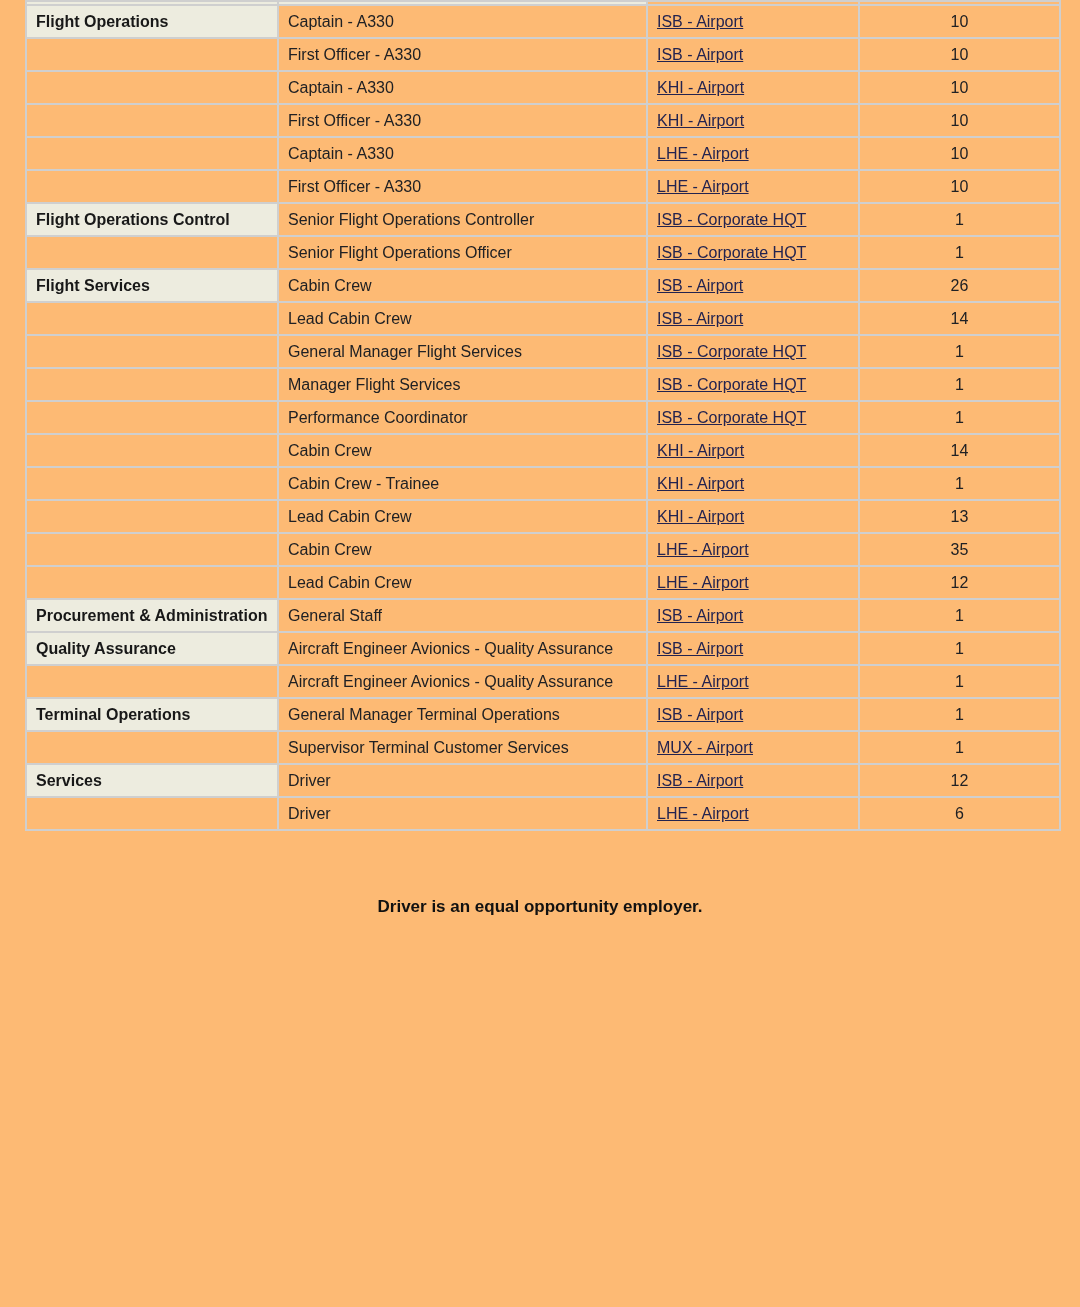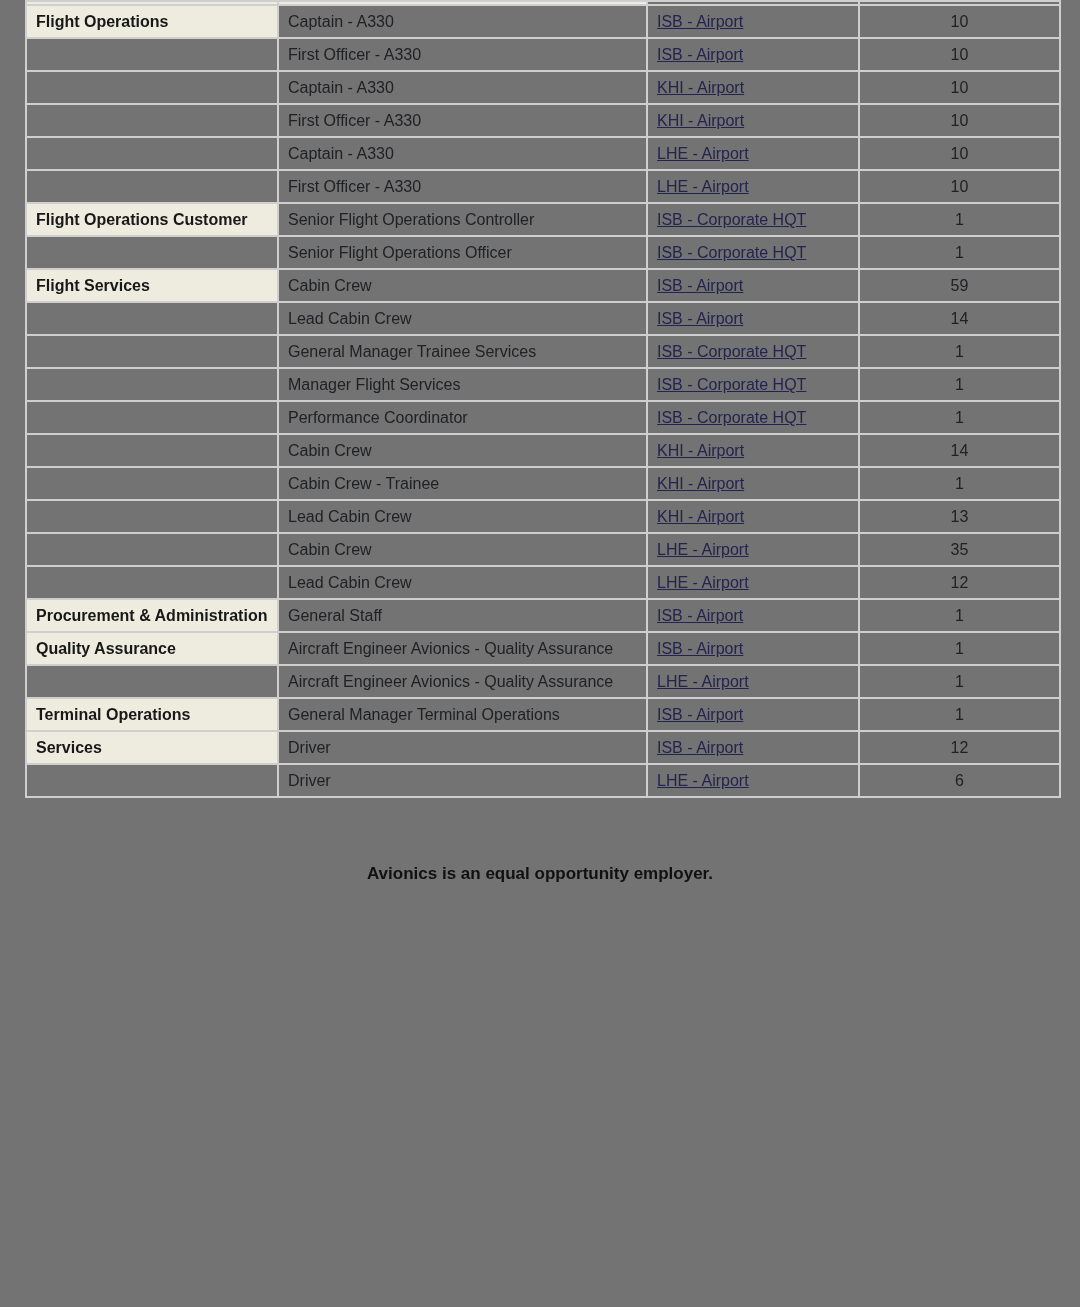--- a/index.html
+++ b/index.html
@@ -9,21 +9,21 @@
     background: #ffffff;
     width: 1080px;
     height: 1307px;
     font-family: "Liberation Sans", sans-serif;
     color: #202124;
     overflow: hidden;
   }
   .page {
     width: 1080px;
     height: 1307px;
-    background: #737373;
+    background: #fdba74;
   }
   table.jobs {
     border-collapse: collapse;
     table-layout: fixed;
     margin-left: 25px;
     width: 1034px;
   }
   table.jobs td {
     border: 2px solid var(--border-color, #cfcfcf);
     padding: 5px 9px;
@@ -127,21 +127,21 @@
   <tr>
     <td class="dept-cell"></td>
     <td class="position-cell">First Officer - A330</td>
     <td class="location-cell">
       <a class="loc-link" href="#">LHE - Airport</a>
     </td>
     <td class="count-cell">10</td>
   </tr>
 
   <tr>
-    <td class="dept-cell dept-filled">Flight Operations Customer</td>
+    <td class="dept-cell dept-filled">Flight Operations Control</td>
     <td class="position-cell">Senior Flight Operations Controller</td>
     <td class="location-cell">
       <a class="loc-link" href="#">ISB - Corporate HQT</a>
     </td>
     <td class="count-cell">1</td>
   </tr>
 
   <tr>
     <td class="dept-cell"></td>
     <td class="position-cell">Senior Flight Operations Officer</td>
@@ -150,35 +150,35 @@
     </td>
     <td class="count-cell">1</td>
   </tr>
 
   <tr>
     <td class="dept-cell dept-filled">Flight Services</td>
     <td class="position-cell">Cabin Crew</td>
     <td class="location-cell">
       <a class="loc-link" href="#">ISB - Airport</a>
     </td>
-    <td class="count-cell">59</td>
+    <td class="count-cell">26</td>
   </tr>
 
   <tr>
     <td class="dept-cell"></td>
     <td class="position-cell">Lead Cabin Crew</td>
     <td class="location-cell">
       <a class="loc-link" href="#">ISB - Airport</a>
     </td>
     <td class="count-cell">14</td>
   </tr>
 
   <tr>
     <td class="dept-cell"></td>
-    <td class="position-cell">General Manager Trainee Services</td>
+    <td class="position-cell">General Manager Flight Services</td>
     <td class="location-cell">
       <a class="loc-link" href="#">ISB - Corporate HQT</a>
     </td>
     <td class="count-cell">1</td>
   </tr>
 
   <tr>
     <td class="dept-cell"></td>
     <td class="position-cell">Manager Flight Services</td>
     <td class="location-cell">
@@ -271,20 +271,28 @@
   <tr>
     <td class="dept-cell dept-filled">Terminal Operations</td>
     <td class="position-cell">General Manager Terminal Operations</td>
     <td class="location-cell">
       <a class="loc-link" href="#">ISB - Airport</a>
     </td>
     <td class="count-cell">1</td>
   </tr>
 
 
+  <tr>
+    <td class="dept-cell"></td>
+    <td class="position-cell">Supervisor Terminal Customer Services</td>
+    <td class="location-cell">
+      <a class="loc-link" href="#">MUX - Airport</a>
+    </td>
+    <td class="count-cell">1</td>
+  </tr>
 
   <tr>
     <td class="dept-cell dept-filled">Services</td>
     <td class="position-cell">Driver</td>
     <td class="location-cell">
       <a class="loc-link" href="#">ISB - Airport</a>
     </td>
     <td class="count-cell">12</td>
   </tr>
 
@@ -292,15 +300,15 @@
     <td class="dept-cell"></td>
     <td class="position-cell">Driver</td>
     <td class="location-cell">
       <a class="loc-link" href="#">LHE - Airport</a>
     </td>
     <td class="count-cell">6</td>
   </tr>
 </tbody>
   </table>
 
-  <div class="footer-note">Avionics is an equal opportunity employer.</div>
+  <div class="footer-note">Driver is an equal opportunity employer.</div>
 
 </div>
 
 </body></html>

